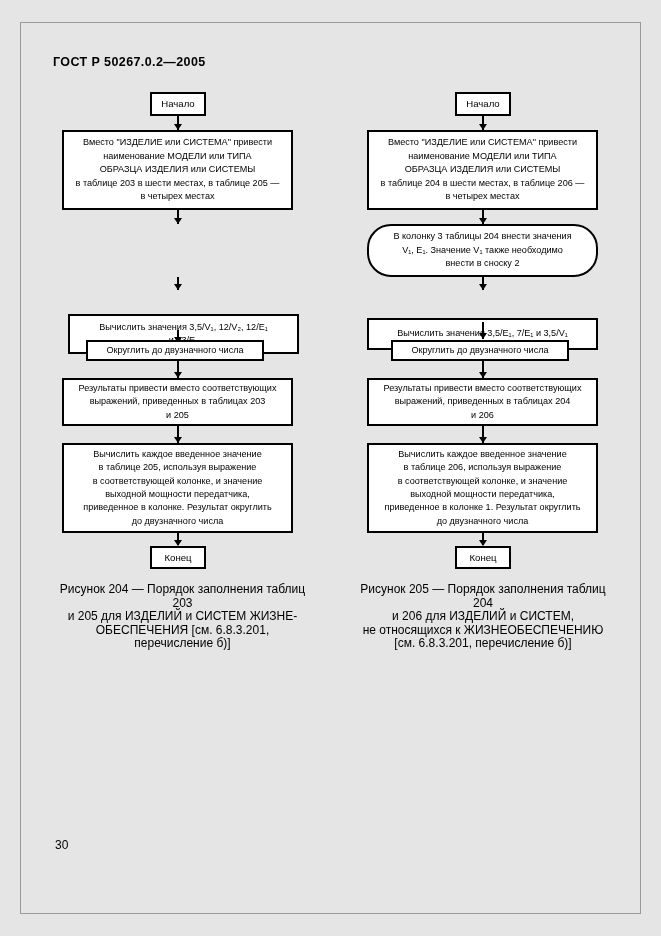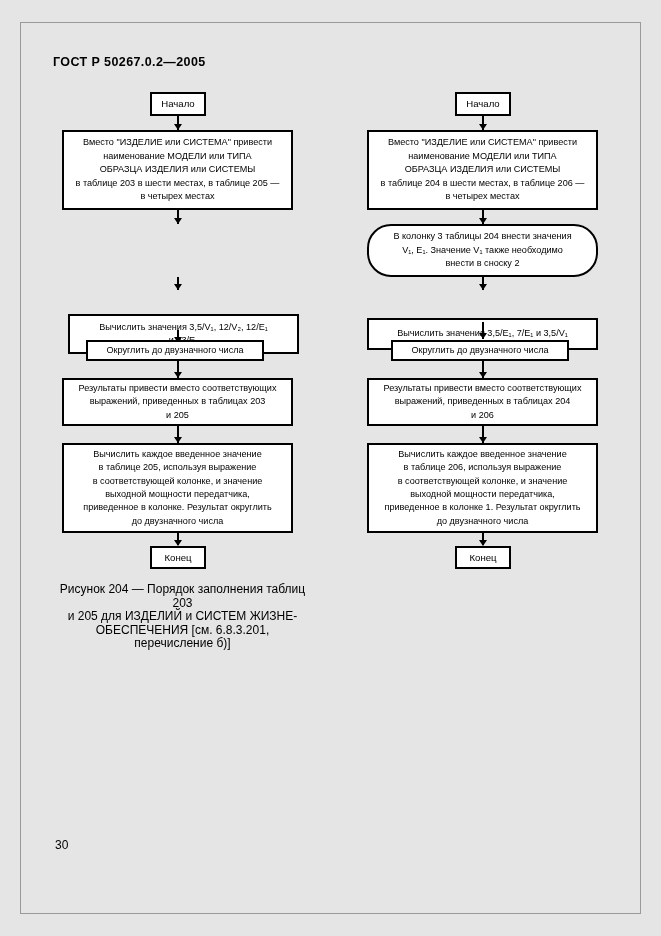--- a/index.html
+++ b/index.html
@@ -211,16 +211,20 @@
 приведенное в колонке 1. Результат округлить
 до двузначного числа</span>
   </div>
   <div class="connector" style="left:482px; top:533px; height:12px;"></div>
   <div class="arrow-head" style="left:479px; top:540px;"></div>
 
   <div class="flow-box terminal" style="left:455px; top:546px; width:56px; height:23px;">
     <span class="txt">Конец</span>
   </div>
 
+  <div class="caption" style="left:352px; top:583px; width:262px;">Рисунок 205 — Порядок заполнения таблиц 204
+и  206  для  ИЗДЕЛИЙ и СИСТЕМ,
+не относящихся к ЖИЗНЕОБЕСПЕЧЕНИЮ
+[см. 6.8.3.201, перечисление б)]</div>
 
   <div class="page-number">30</div>
 
 </div>
 
 </body></html>

